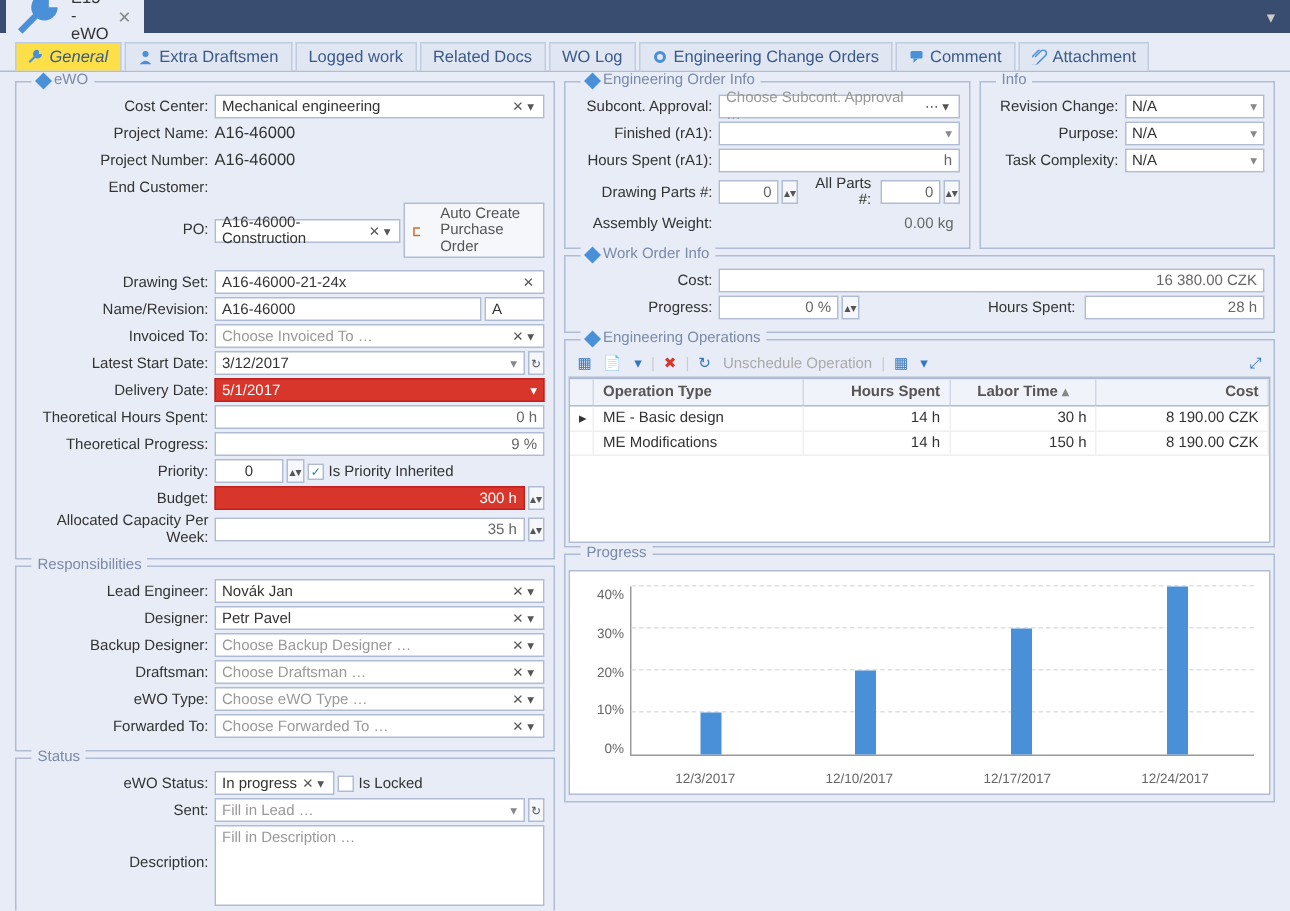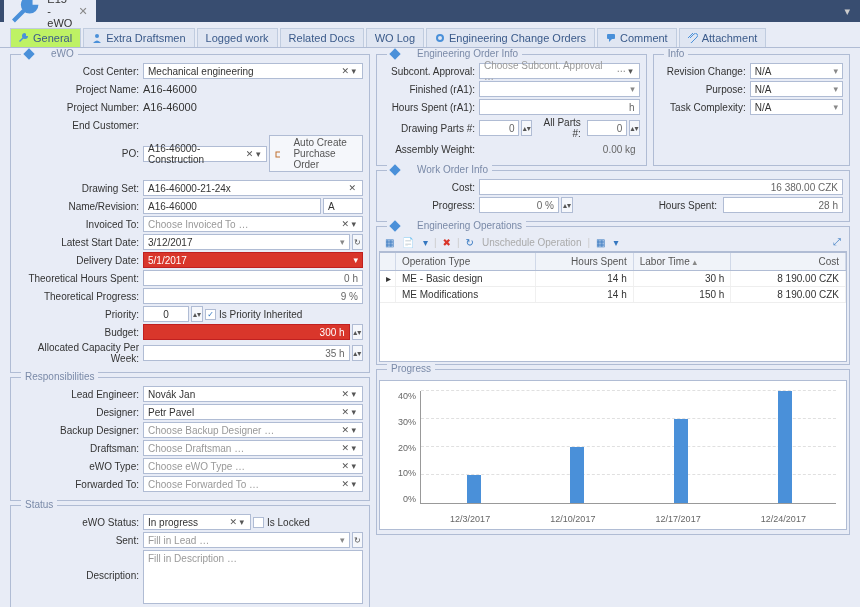--- a/index.html
+++ b/index.html
@@ -4,47 +4,47 @@
 <style>
 * { box-sizing: border-box; margin: 0; padding: 0; }
 body { font-family: "Segoe UI", Tahoma, Arial, sans-serif; font-size: 11px; background: #e8ecf6; color: #333; width: 860px; height: 607px; overflow: hidden; }
 .titlebar { background: #384d70; height: 22px; display: flex; align-items: center; padding: 0 4px; }
 .titlebar .tab { background: #e8ecf6; padding: 2px 8px; display: flex; align-items: center; gap: 6px; font-size: 11px; color: #333; }
 .titlebar .tab .close { color: #888; cursor: pointer; }
 .titlebar .spacer { flex: 1; }
 .titlebar .caret { color: #ccc; padding: 0 6px; }
 .tabstrip { background: #e8ecf6; padding: 6px 10px 0; display: flex; gap: 2px; border-bottom: 1px solid #b0bcd4; }
 .tabstrip .tab { padding: 3px 8px; background: #e0e6f2; border: 1px solid #c0ccdf; border-bottom: none; color: #3a5a8a; display: flex; align-items: center; gap: 4px; cursor: pointer; }
-.tabstrip .tab.active { background: #bef264; font-weight: 500; }
+.tabstrip .tab.active { background: #fde047; font-weight: 500; font-style: italic; }
 .tabstrip .ico { width: 10px; height: 10px; display: inline-block; }
 .content { padding: 6px 10px 10px; display: flex; gap: 6px; }
 .col-left { width: 360px; display: flex; flex-direction: column; gap: 4px; }
 .panel { border: 1px solid #b0bcd4; background: #e8ecf6; position: relative; padding: 8px 6px 6px; }
-.panel .legend { position: absolute; top: -7px; left: 10px; background: #e8ecf6; padding: 0 4px; color: #7a8aa8; font-size: 10px; display: flex; align-items: center; gap: 18px; }
+.panel .legend { position: absolute; top: -7px; left: 10px; background: #e8ecf6; padding: 0 4px; color: #7a8aa8; font-size: 10px; display: flex; align-items: center; gap: 3px; }
 .legend .w { width: 8px; height: 8px; display: inline-block; background: #4a90d9; transform: rotate(45deg); }
 .row { display: flex; align-items: center; margin-bottom: 2px; min-height: 16px; }
 .row .lbl { width: 126px; text-align: right; padding-right: 4px; font-size: 10px; color: #333; }
 .row .fld { flex: 1; display: flex; gap: 2px; align-items: center; }
 .input, .select { border: 1px solid #b0bcd4; background: #fff; padding: 7px 4px; font-size: 10px; color: #333; height: 16px; width: 100%; display: flex; align-items: center; justify-content: space-between; }
 .input.red { background: #d9362b; color: #fff; border-color: #c02020; }
 .input.ro { color: #666; text-align: right; justify-content: flex-end; }
 .input .ph { color: #999; }
 .ctrl { width: 12px; height: 16px; border: 1px solid #b0bcd4; background: #f5f7fb; display: flex; align-items: center; justify-content: center; font-size: 8px; color: #555; cursor: pointer; }
 .btn { border: 1px solid #b0bcd4; background: #f5f7fb; padding: 1px 5px; font-size: 10px; color: #555; cursor: pointer; display: flex; align-items: center; gap: 13px; }
 .chk { display: flex; align-items: center; gap: 3px; font-size: 10px; }
 .chk .box { width: 11px; height: 11px; border: 1px solid #b0bcd4; background: #fff; display: flex; align-items: center; justify-content: center; font-size: 8px; color: #3477c0; }
 .num { width: 46px; }
 .textarea { border: 1px solid #b0bcd4; background: #fff; padding: 2px 4px; font-size: 10px; color: #999; height: 54px; width: 100%; }
 .toolbar { display: flex; align-items: center; gap: 4px; padding: 2px 4px; border-bottom: 1px solid #b0bcd4; font-size: 10px; }
 .toolbar .tb { cursor: pointer; color: #3477c0; padding: 1px 2px; }
 .toolbar .tb.red { color: #d9362b; }
 .toolbar .tb.gray { color: #aaa; }
 .toolbar .sep { color: #ccc; }
 .grid { background: #fff; border: 1px solid #b0bcd4; font-size: 10px; }
-.grid .hdr { display: flex; background: #f0f3f9; border-bottom: 1px solid #b0bcd4; }
+.grid .hdr { display: flex; background: #f0f3f9; border-bottom: 1px solid #b0bcd4; font-weight: bold; }
 .grid .hdr .cell { padding: 3px 6px; border-right: 1px solid #d0d8e8; color: #555; }
 .grid .rw { display: flex; border-bottom: 1px solid #eee; }
 .grid .rw .cell { padding: 2px 6px; border-right: 1px solid #f0f0f0; color: #333; }
 .grid .rw .cell.r { text-align: right; }
 .chart { background: #fff; border: 1px solid #b0bcd4; position: relative; height: 150px; padding: 10px 10px 20px 40px; }
 .chart .yaxis { position: absolute; left: 4px; top: 10px; bottom: 25px; width: 32px; display: flex; flex-direction: column-reverse; justify-content: space-between; font-size: 9px; color: #666; text-align: right; }
 .chart .plot { position: absolute; left: 40px; right: 10px; top: 10px; bottom: 25px; border-left: 1px solid #999; border-bottom: 1px solid #999; }
 .chart .grid-line { position: absolute; left: 0; right: 0; border-top: 1px dashed #e0e0e0; }
 .chart .bar { position: absolute; width: 14px; background: #4a90d9; bottom: 0; }
 .chart .xaxis { position: absolute; left: 40px; right: 10px; bottom: 5px; display: flex; justify-content: space-around; font-size: 9px; color: #666; }
@@ -320,21 +320,21 @@
         </div>
     </div>
 
     <div class="panel">
       <div class="legend">
           <span>Status</span>
         </div>
       <div class="row">
           <div class="lbl">eWO Status:</div>
           <div class="fld">
-            <div class="input" style="width:108px;flex:none">
+            <div class="input" style="width:80px;flex:none">
               <span>In progress</span>
               <span class="clear-x">✕&nbsp;▾</span>
             </div>
             <div class="chk">
               <span class="box"></span>
               <span>Is Locked</span>
             </div>
           </div>
         </div>
       <div class="row">
@@ -493,21 +493,21 @@
         <span class="tb">▦</span>
         <span class="tb">▾</span>
         <span style="flex:1"></span>
         <span class="tb">⤢</span>
       </div>
       <div class="grid" style="height:110px">
         <div class="hdr">
           <div class="cell" style="width:16px"></div>
           <div class="cell" style="flex:1.5">Operation Type</div>
           <div class="cell" style="flex:1;text-align:right">Hours Spent</div>
-          <div class="cell" style="flex:1;text-align:left"><span>Labor Time</span> <span class="tiny">▴</span></div>
+          <div class="cell" style="flex:1;text-align:center"><span>Labor Time</span> <span class="tiny">▴</span></div>
           <div class="cell" style="flex:1.2;text-align:right">Cost</div>
         </div>
         <div class="rw">
           <div class="cell" style="width:16px">▸</div>
           <div class="cell" style="flex:1.5">ME - Basic design</div>
           <div class="cell r" style="flex:1">14 h</div>
           <div class="cell r" style="flex:1">30 h</div>
           <div class="cell r" style="flex:1.2">8 190.00 CZK</div>
         </div>
         <div class="rw">

